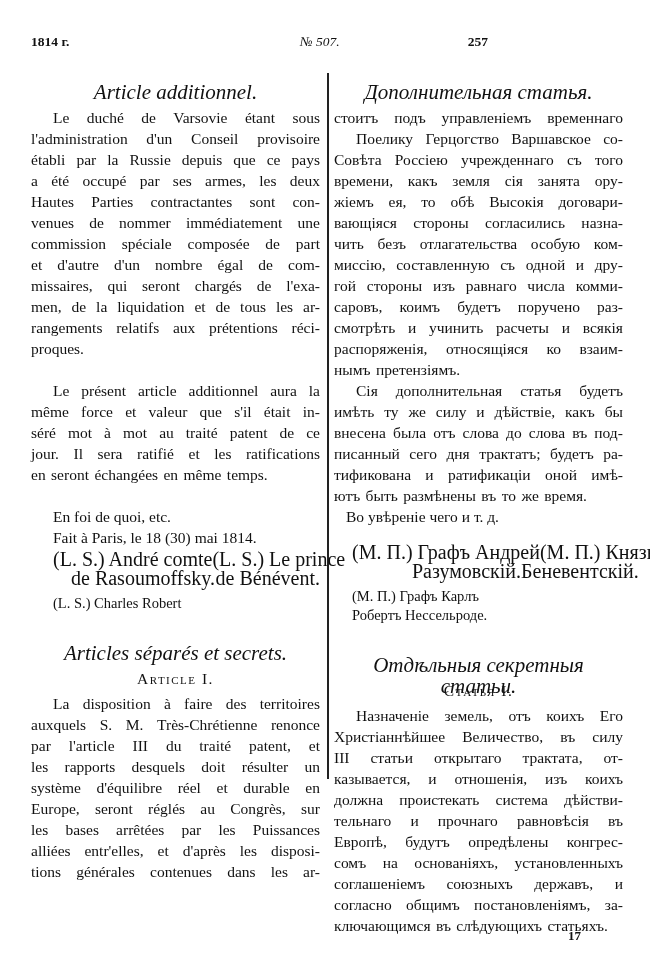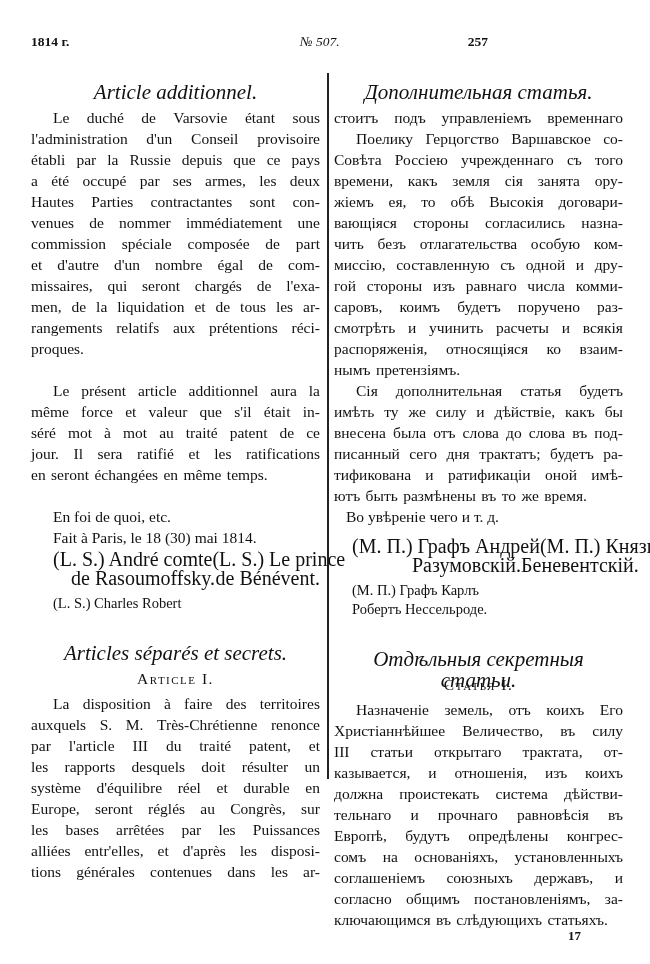--- a/index.html
+++ b/index.html
@@ -428,21 +428,21 @@
           <span>размѣнены</span>
           <span>въ</span>
           <span>то</span>
           <span>же</span>
           <span>время.</span>
         </div>
       </div>
 
     <div class="plain" style="padding-left:12px">Во увѣреніе чего и т. д.</div>
 
-    <div class="sig-block" style="padding-left:18px; margin-top:10px;">
+    <div class="sig-block" style="padding-left:18px; margin-top:16px;">
       <div class="sig">
         <span class="a">(М. П.) Графъ Андрей</span>
         <span class="b">(М. П.) Князь</span>
       </div>
       <div class="sig">
         <span class="a" style="padding-left:60px">Разумовскій.</span>
         <span class="b">Беневентскій.</span>
       </div>
       <div class="gap-s"></div>
       <div class="plain">(М. П.) Графъ Карлъ</div>

